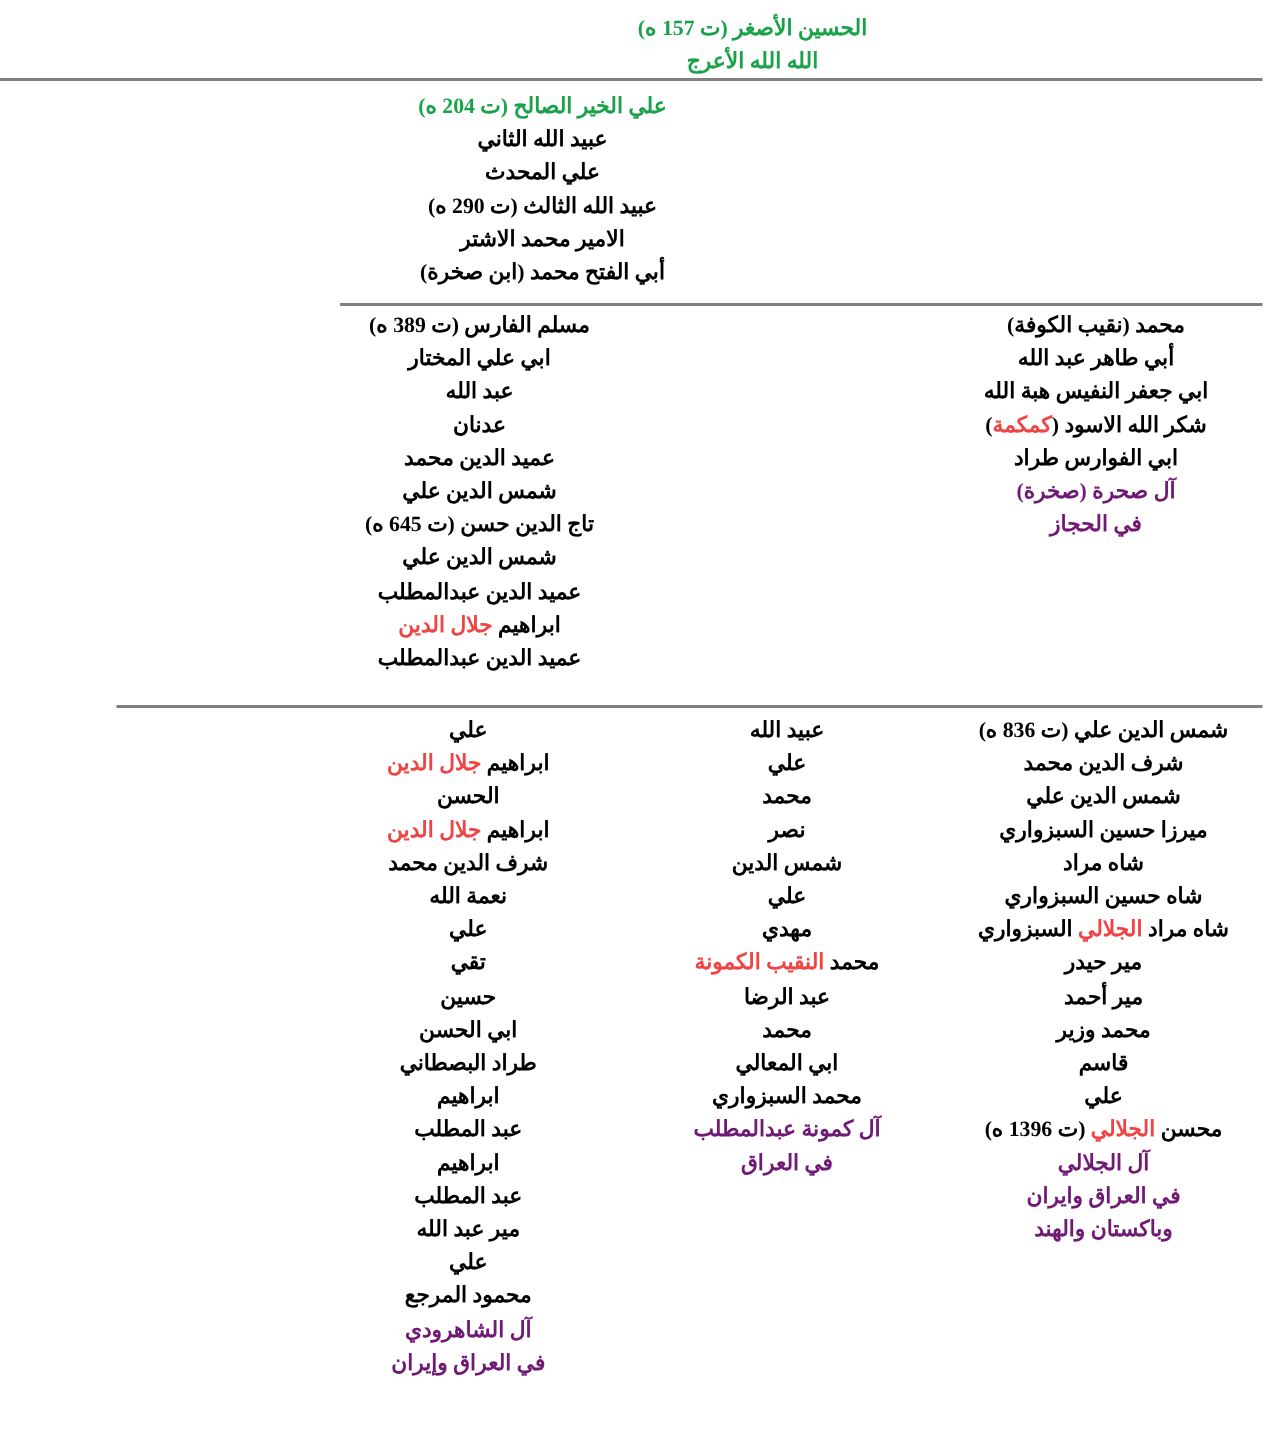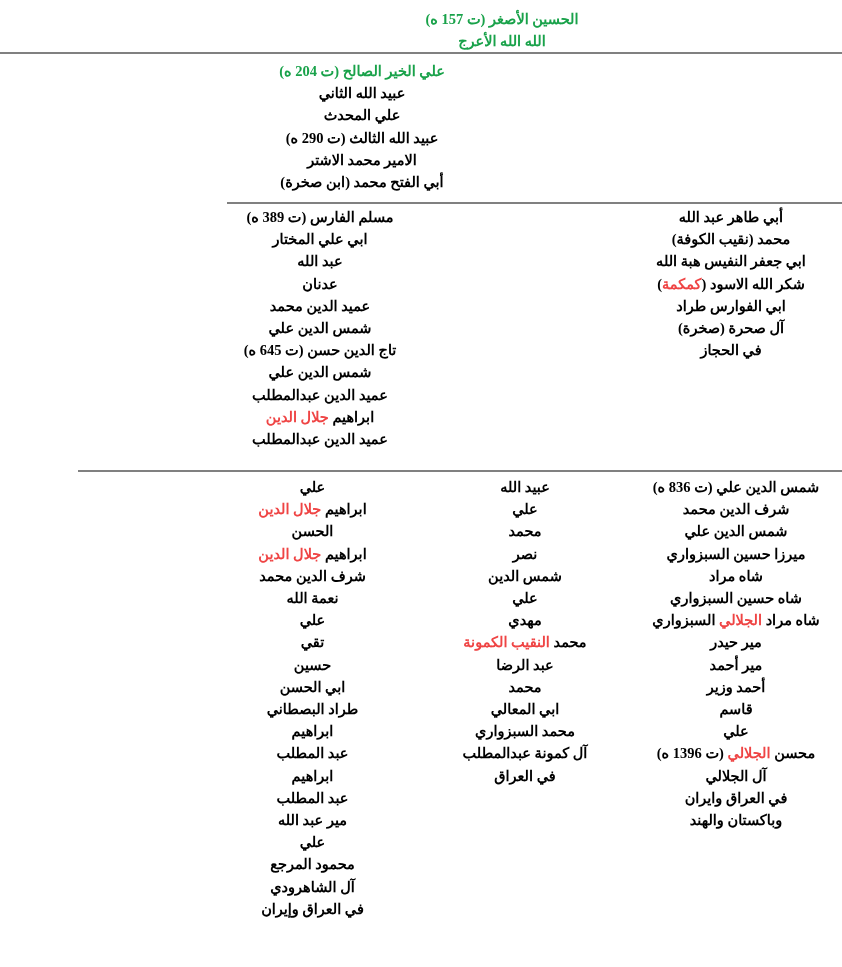--- a/index.html
+++ b/index.html
@@ -33,21 +33,21 @@
     text-align: center;
     direction: rtl;
     font-weight: 600;
   }
   .seg { white-space: pre; }
 
   
   .c-black { color: #000000; }
   .c-green { color: #19A24A; }
   .c-red   { color: #ef4444; }
-  .c-blue  { color: #000000; }
+  .c-blue  { color: #701a75; }
 
   
   .rule {
     position: absolute;
     height: 0;
     border-top: 2px solid #808080;
   }
 
   
   .sec1 {
@@ -134,22 +134,22 @@
         <div class="line"><span class="seg c-black">عبيد الله الثاني</span></div>
         <div class="line"><span class="seg c-black">علي المحدث</span></div>
         <div class="line"><span class="seg c-black">عبيد الله الثالث (ت 290 ه)</span></div>
         <div class="line"><span class="seg c-black">الامير محمد الاشتر</span></div>
         <div class="line"><span class="seg c-black">أبي الفتح محمد (ابن صخرة)</span></div>
       </div>
   </div>
 
   <div class="sec3">
     <div class="col-r">
+        <div class="line"><span class="seg c-black">محمد (نقيب الكوفة)</span></div>
         <div class="line"><span class="seg c-black">أبي طاهر عبد الله</span></div>
-        <div class="line"><span class="seg c-black">محمد (نقيب الكوفة)</span></div>
         <div class="line"><span class="seg c-black">ابي جعفر النفيس هبة الله</span></div>
         <div class="line"><span class="seg c-black">شكر الله الاسود (</span><span class="seg c-red">كمكمة</span><span class="seg c-black">)</span></div>
         <div class="line"><span class="seg c-black">ابي الفوارس طراد</span></div>
         <div class="line"><span class="seg c-blue">آل صحرة (صخرة)</span></div>
         <div class="line"><span class="seg c-blue">في الحجاز</span></div>
       </div>
     <div class="spacer"></div>
     <div class="col-l">
         <div class="line"><span class="seg c-black">مسلم الفارس (ت 389 ه)</span></div>
         <div class="line"><span class="seg c-black">ابي علي المختار</span></div>
@@ -169,21 +169,21 @@
     <div class="col col-1">
         <div class="line"><span class="seg c-black">شمس الدين علي (ت 836 ه)</span></div>
         <div class="line"><span class="seg c-black">شرف الدين محمد</span></div>
         <div class="line"><span class="seg c-black">شمس الدين علي</span></div>
         <div class="line"><span class="seg c-black">ميرزا حسين السبزواري</span></div>
         <div class="line"><span class="seg c-black">شاه مراد</span></div>
         <div class="line"><span class="seg c-black">شاه حسين السبزواري</span></div>
         <div class="line"><span class="seg c-black">شاه مراد </span><span class="seg c-red">الجلالي</span><span class="seg c-black"> السبزواري</span></div>
         <div class="line"><span class="seg c-black">مير حيدر</span></div>
         <div class="line"><span class="seg c-black">مير أحمد</span></div>
-        <div class="line"><span class="seg c-black">أحمد وزير</span></div>
+        <div class="line"><span class="seg c-black">محمد وزير</span></div>
         <div class="line"><span class="seg c-black">قاسم</span></div>
         <div class="line"><span class="seg c-black">علي</span></div>
         <div class="line"><span class="seg c-black">محسن </span><span class="seg c-red">الجلالي</span><span class="seg c-black"> (ت 1396 ه)</span></div>
         <div class="line"><span class="seg c-blue">آل الجلالي</span></div>
         <div class="line"><span class="seg c-blue">في العراق وايران</span></div>
         <div class="line"><span class="seg c-blue">وباكستان والهند</span></div>
       </div>
     <div class="col col-2">
         <div class="line"><span class="seg c-black">عبيد الله</span></div>
         <div class="line"><span class="seg c-black">علي</span></div>

